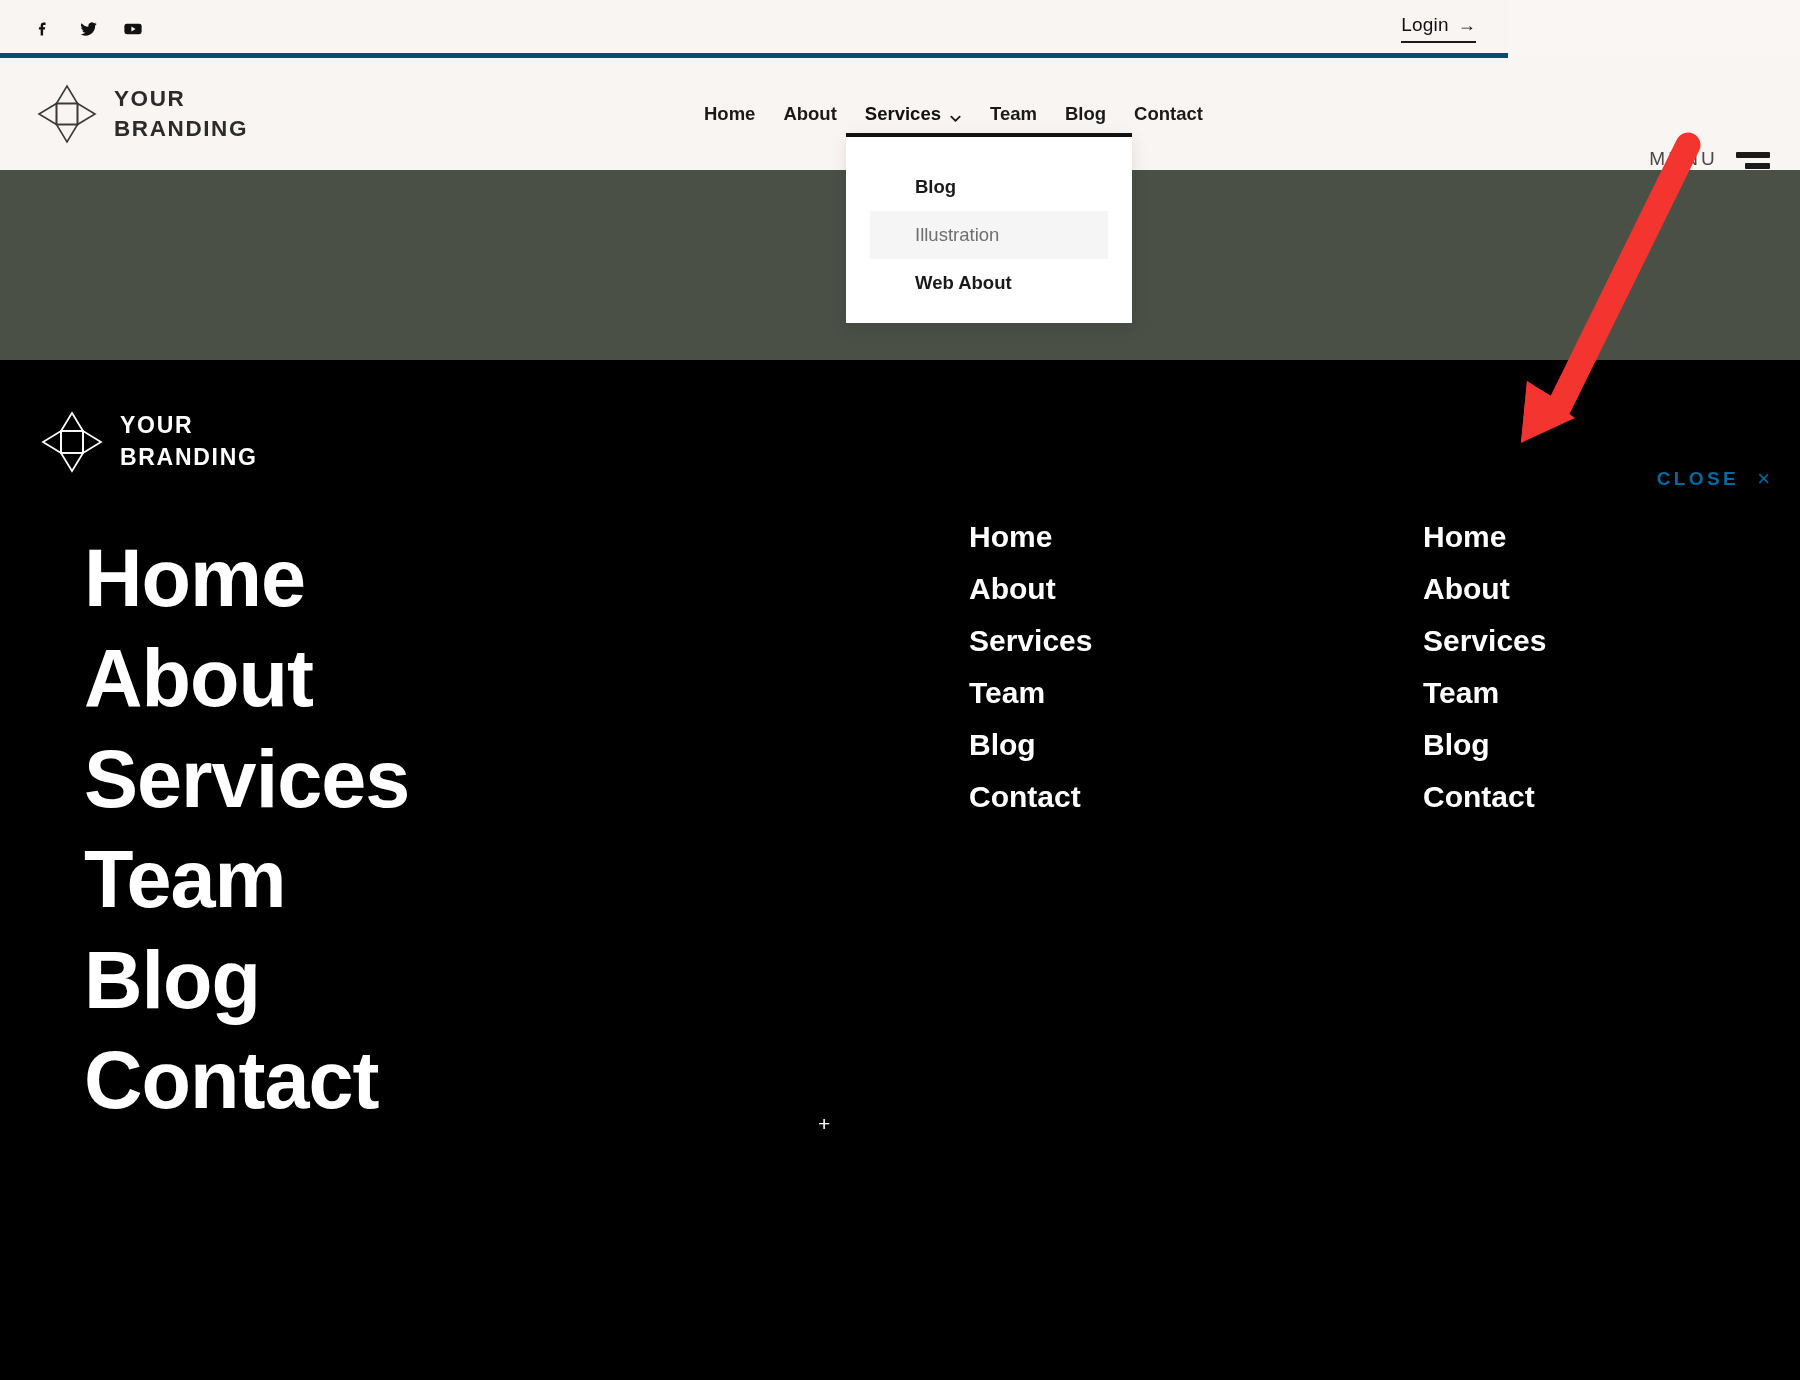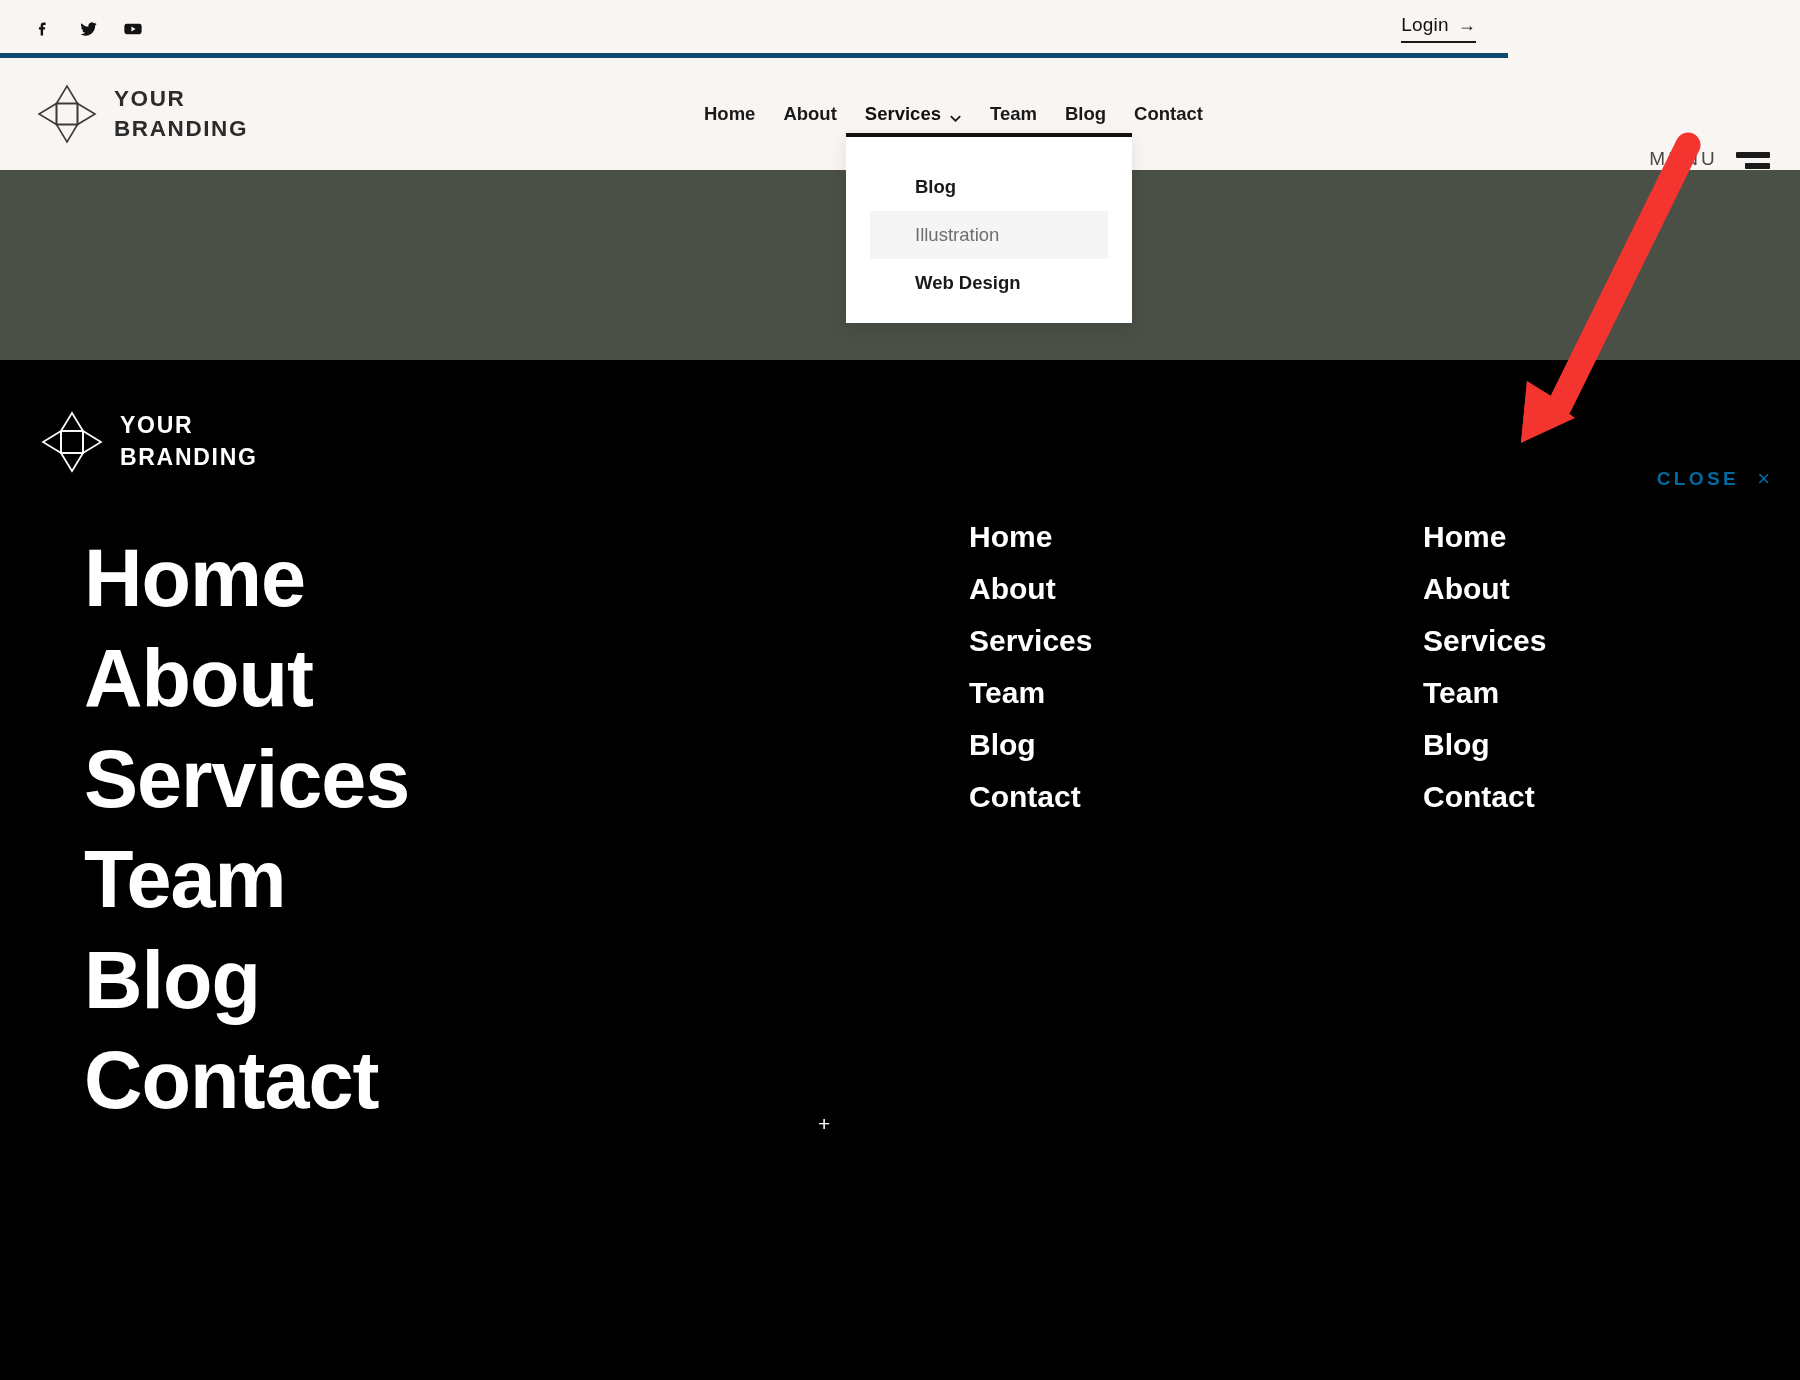--- a/index.html
+++ b/index.html
@@ -238,21 +238,21 @@
   <div class="greenband"></div>
 
   <div class="dropdown">
     <div class="dd-item">
       <span>Blog</span>
     </div>
     <div class="dd-item hover">
       <span>Illustration</span>
     </div>
     <div class="dd-item">
-      <span>Web Design</span>
+      <span>Web About</span>
     </div>
   </div>
 
   <div class="overlay">
 
     <div class="ov-brand">
       <span class="ov-logo-mark">
         <svg viewBox="0 0 64 64" width="64" height="64" fill="none" stroke="#ffffff" stroke-width="1.7">
           <rect x="21" y="21" width="22" height="22"></rect>
           <path d="M21 21 L32 3 L43 21 Z"></path>

